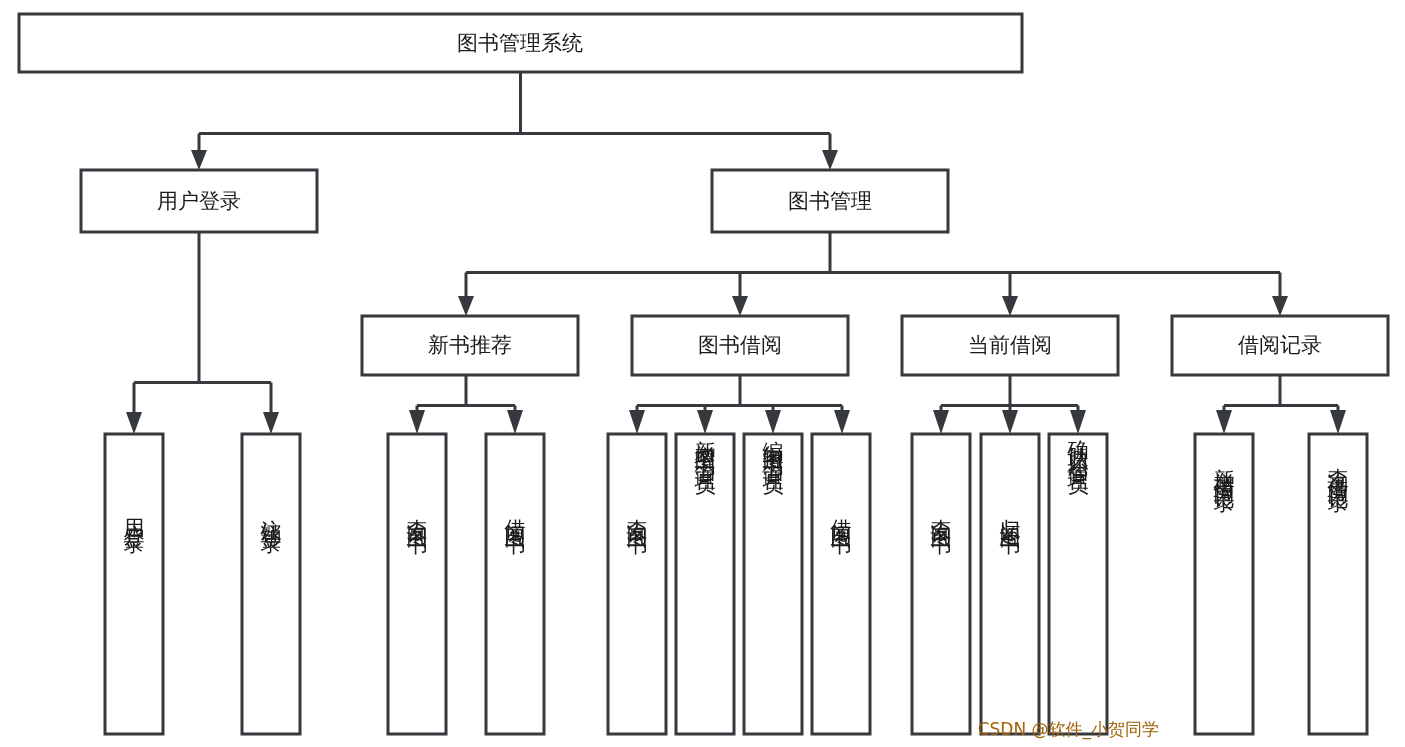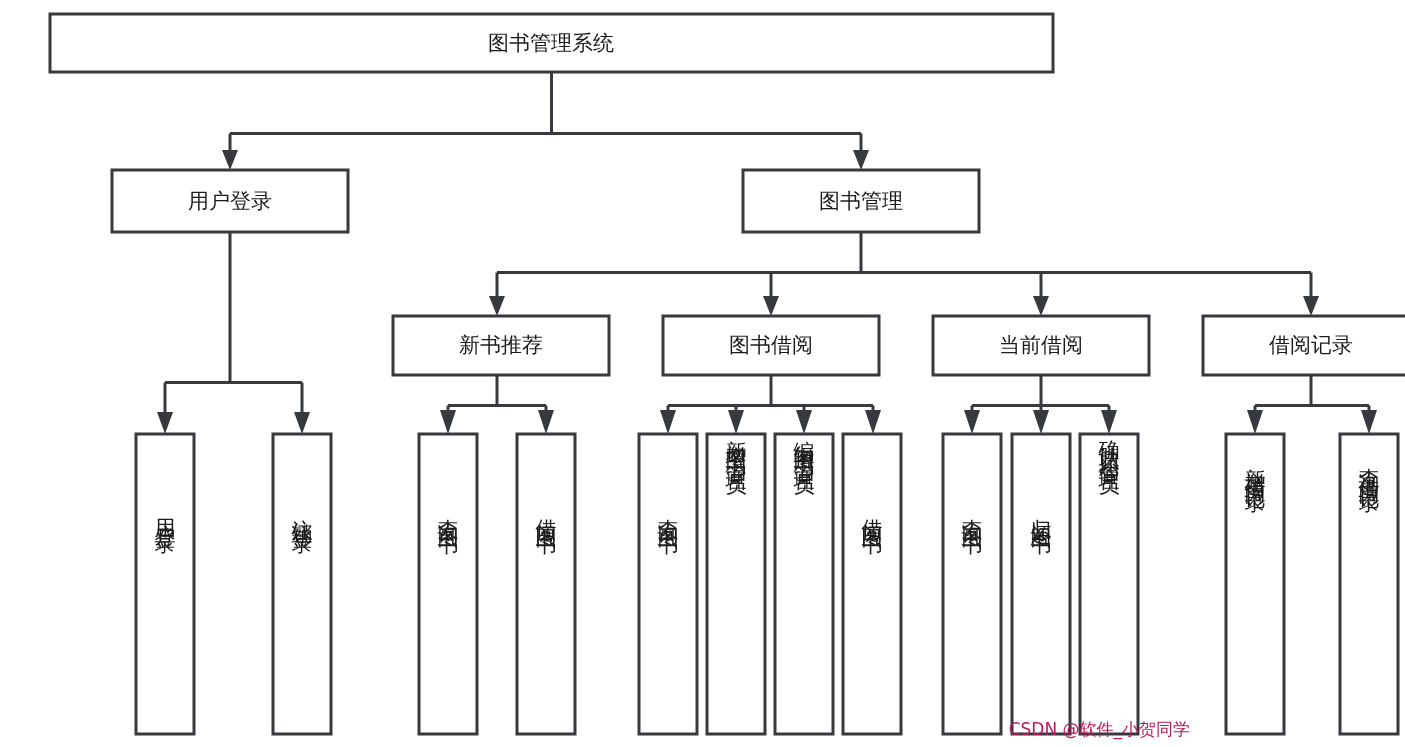--- a/index.html
+++ b/index.html
@@ -11,21 +11,20 @@
     width: 1405px;
     height: 747px;
     overflow: hidden;
     font-family: "DejaVu Sans", "Liberation Sans", sans-serif;
   }
   #diagram-root {
     position: relative;
     width: 1169px;
     height: 747px;
     background: #ffffff;
-    margin-left: 31px;
   }
   svg#flow-svg {
     position: absolute;
     top: 0;
     left: 0;
     width: 1405px;
     height: 747px;
   }
   .node-box {
     fill: #ffffff;
@@ -57,21 +56,21 @@
   .arrow-head {
     fill: #36393d;
     stroke: none;
   }
   .watermark {
     position: absolute;
     right: 10px;
     bottom: 6px;
     font-family: "DejaVu Sans", "Liberation Sans", sans-serif;
     font-size: 17px;
-    color: #be185d;
+    color: #a16207;
     white-space: nowrap;
     pointer-events: none;
   }
 </style>
 </head>
 <body>
 
 <div id="diagram-root">
 
   <svg id="flow-svg" viewBox="0 0 1405 747">

